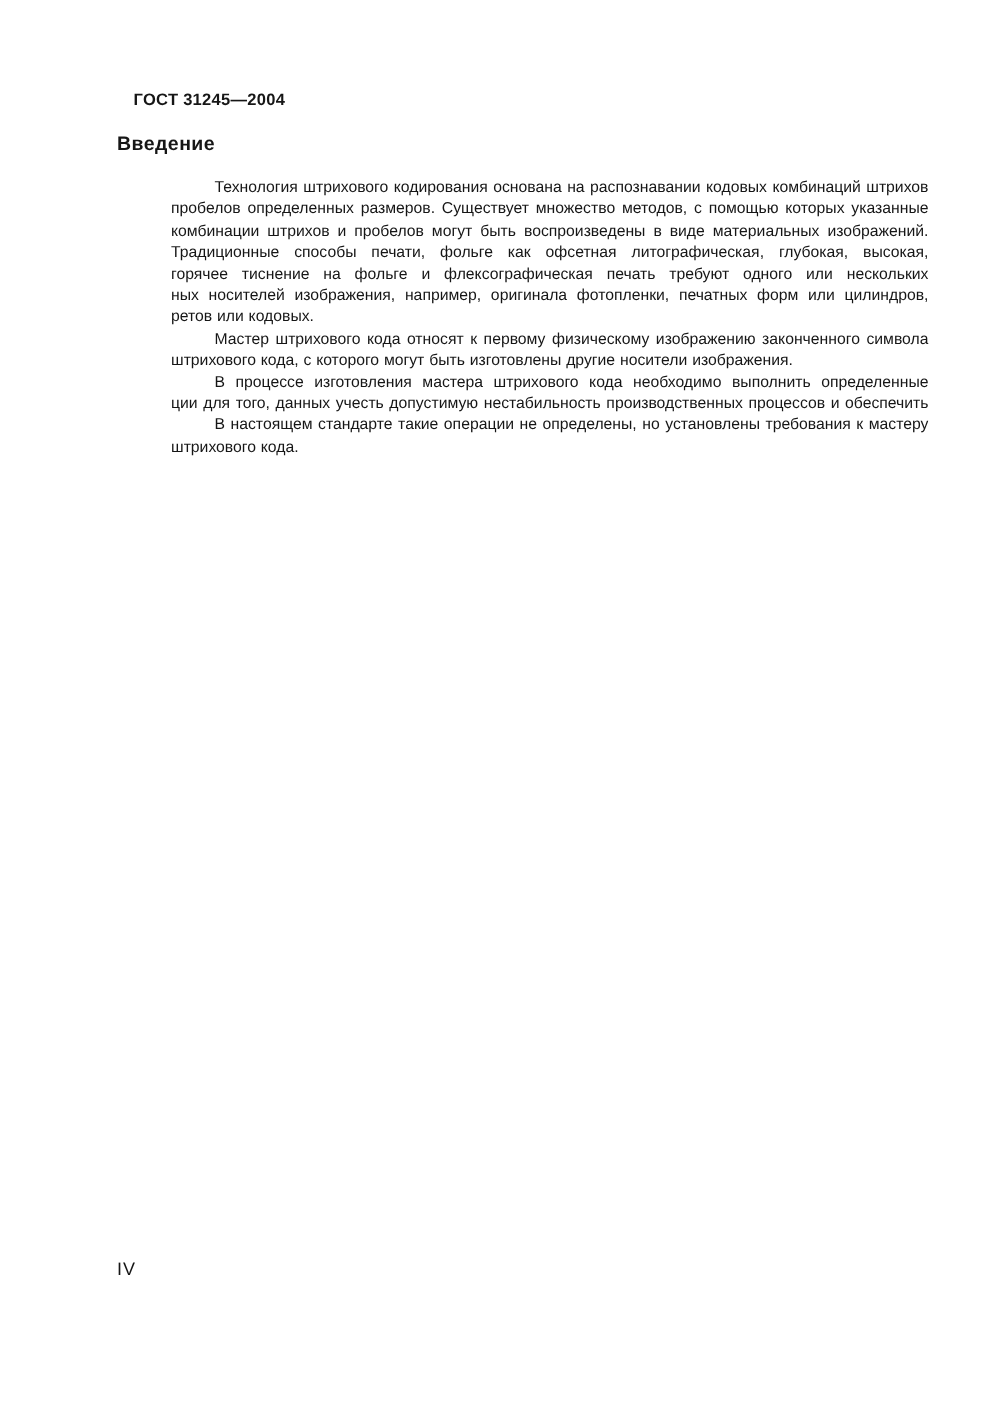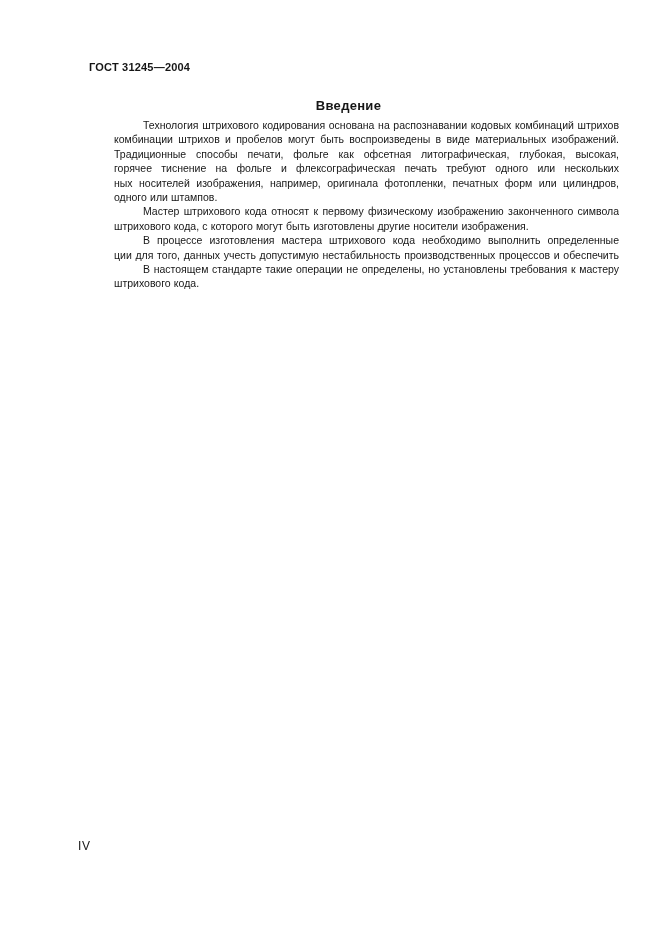--- a/index.html
+++ b/index.html
@@ -23,27 +23,26 @@
     font-size: 11px;
     font-weight: bold;
     letter-spacing: 0.2px;
     line-height: 13px;
     white-space: nowrap;
     padding-left: 11px;
   }
   .doc-title {
     position: absolute;
     left: 78px;
-    top: 98px;
+    top: 88px;
     width: 541px;
     margin: 0;
     font-size: 13px;
     font-weight: bold;
     letter-spacing: 0.3px;
-    text-align: center;
     line-height: 15px;
   }
   .doc-body {
     position: absolute;
     left: 78px;
     top: 118px;
     width: 541px;
     font-size: 10.5px;
   }
   .paragraph {
@@ -78,25 +77,26 @@
 <body>
 
 <div class="page">
   <div class="doc-header">ГОСТ 31245—2004</div>
 
   <h1 class="doc-title">Введение</h1>
 
   <div class="doc-body">
       <div class="paragraph">
         <div class="line first">Технология штрихового кодирования основана на распознавании кодовых комбинаций штрихов и</div>
+        <div class="line">пробелов определенных размеров. Существует множество методов, с помощью которых указанные</div>
         <div class="line">комбинации штрихов и пробелов могут быть воспроизведены в виде материальных изображений.</div>
         <div class="line">Традиционные способы печати, фольге как офсетная литографическая, глубокая, высокая, растровая,</div>
         <div class="line">горячее тиснение на фольге и флексографическая печать требуют одного или нескольких промежуточ-</div>
         <div class="line">ных носителей изображения, например, оригинала фотопленки, печатных форм или цилиндров, трафа-</div>
-        <div class="line last">одного или штампов.</div>
+        <div class="line last">ретов или кодовых.</div>
       </div>
       <div class="paragraph">
         <div class="line first">Мастер штрихового кода относят к первому физическому изображению законченного символа</div>
         <div class="line last">штрихового кода, с которого могут быть изготовлены другие носители изображения.</div>
       </div>
       <div class="paragraph">
         <div class="line first">В процессе изготовления мастера штрихового кода необходимо выполнить определенные опера-</div>
         <div class="line">ции для того, данных учесть допустимую нестабильность производственных процессов и обеспечить</div>
       </div>
       <div class="paragraph">

